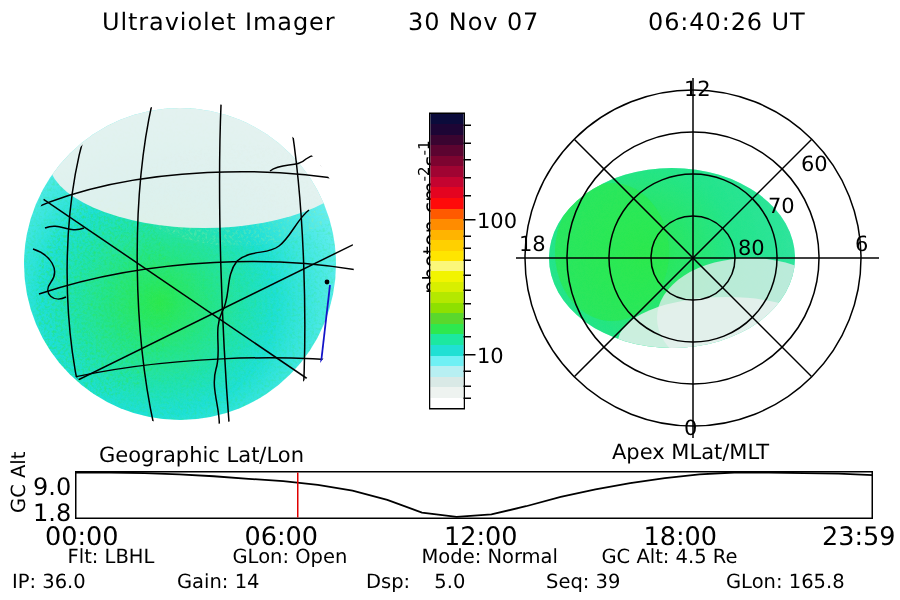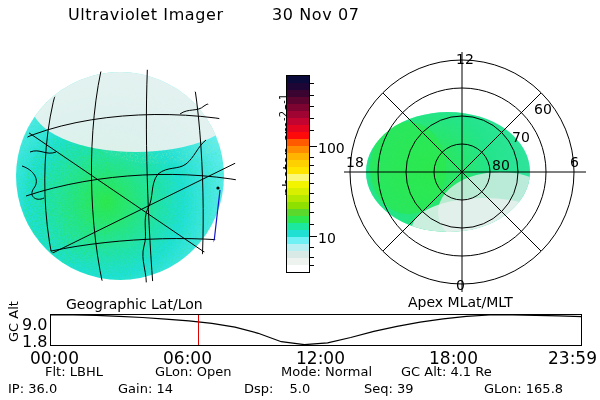--- a/index.html
+++ b/index.html
@@ -77,20 +77,21 @@
   .c5{left:484px;}
 </style>
 </head>
 <body>
 
 <div id="root">
 
   <div class="header">
     <span class="hdr-title">Ultraviolet Imager</span>
     <span class="hdr-date">30 Nov 07</span>
+    <span class="hdr-time">06:40:26 UT</span>
   </div>
 
   <div class="panel" id="geo-panel">
     <svg id="geo-svg" width="258" height="248" viewBox="0 0 258 248">
       <defs>
         <clipPath id="globeClip">
             <circle cx="120" cy="128" r="108"></circle>
           </clipPath>
         <clipPath id="auroraClip">
             <circle cx="112" cy="128" r="104"></circle>
@@ -305,21 +306,21 @@
       <span>Mode:</span>
       <span>Normal</span>
     </div>
     <div class="cell r2 c3">
       <span>Dsp:</span>
       <span style="margin-left:12px">5.0</span>
     </div>
 
     <div class="cell r1 c4">
       <span>GC Alt:</span>
-      <span>4.1 Re</span>
+      <span>4.5 Re</span>
     </div>
     <div class="cell r2 c4">
       <span>Seq:</span>
       <span>39</span>
     </div>
 
     <div class="cell r2 c5">
       <span>GLon:</span>
       <span>165.8</span>
     </div>

